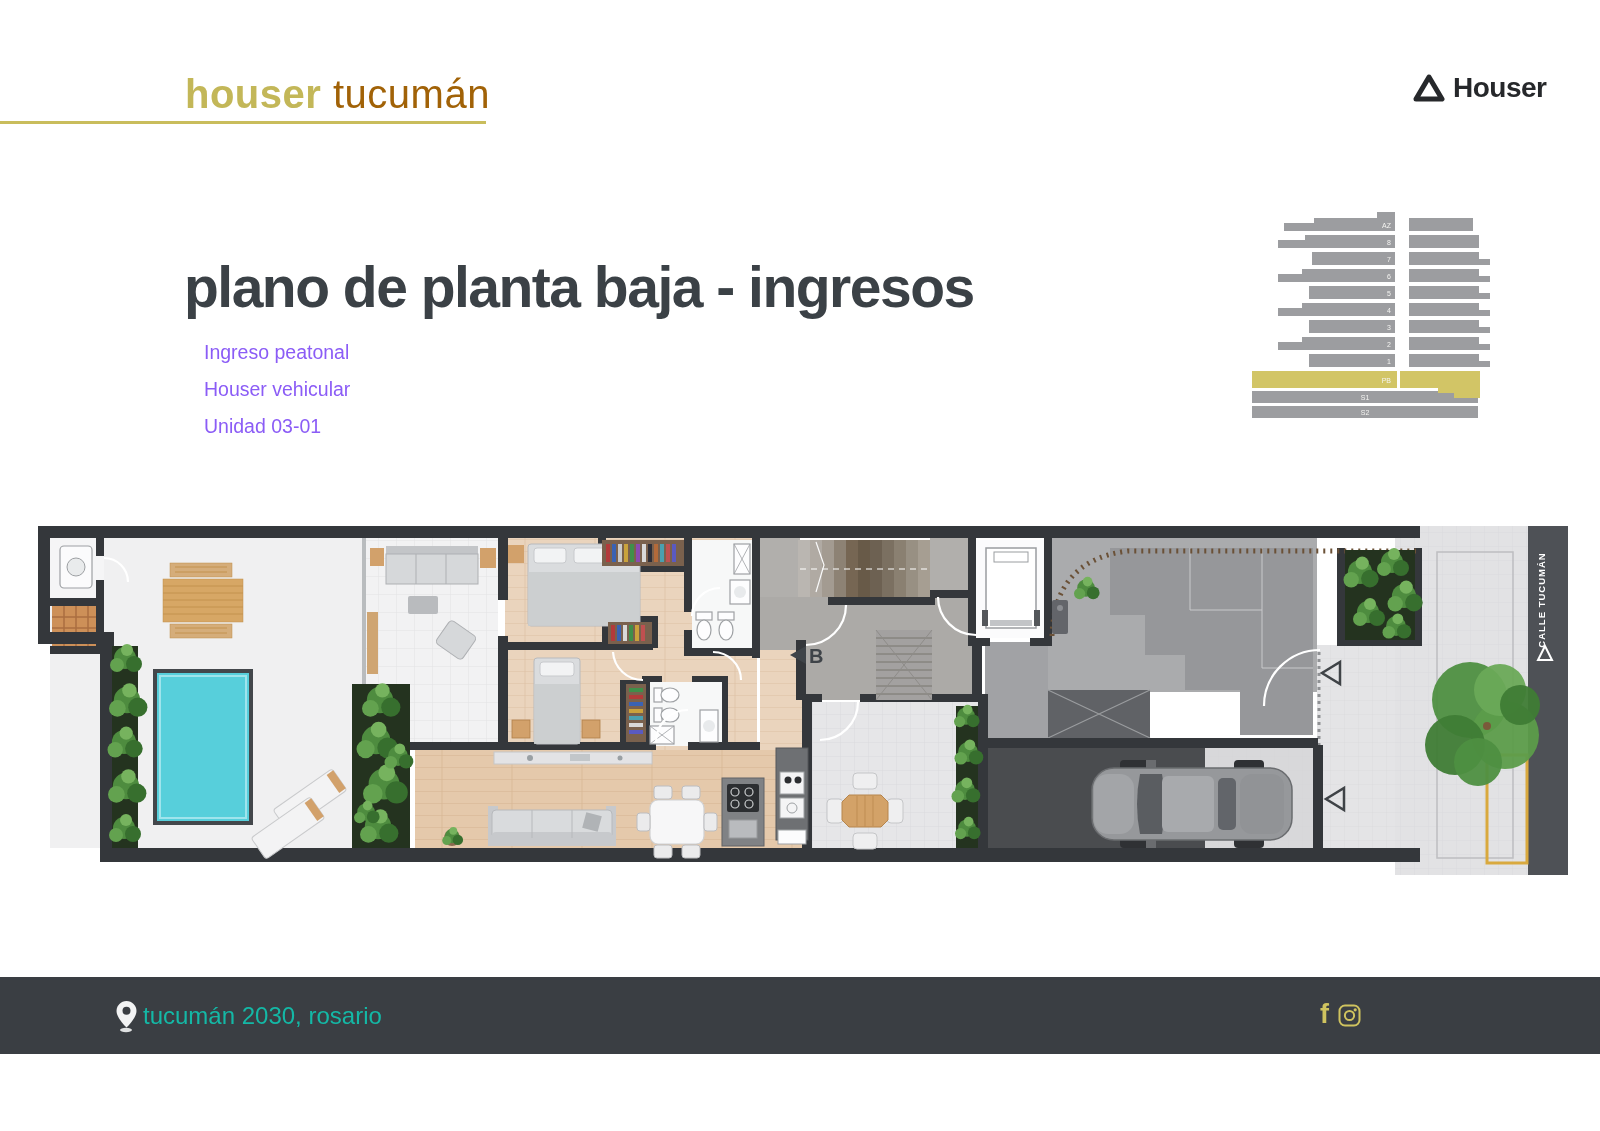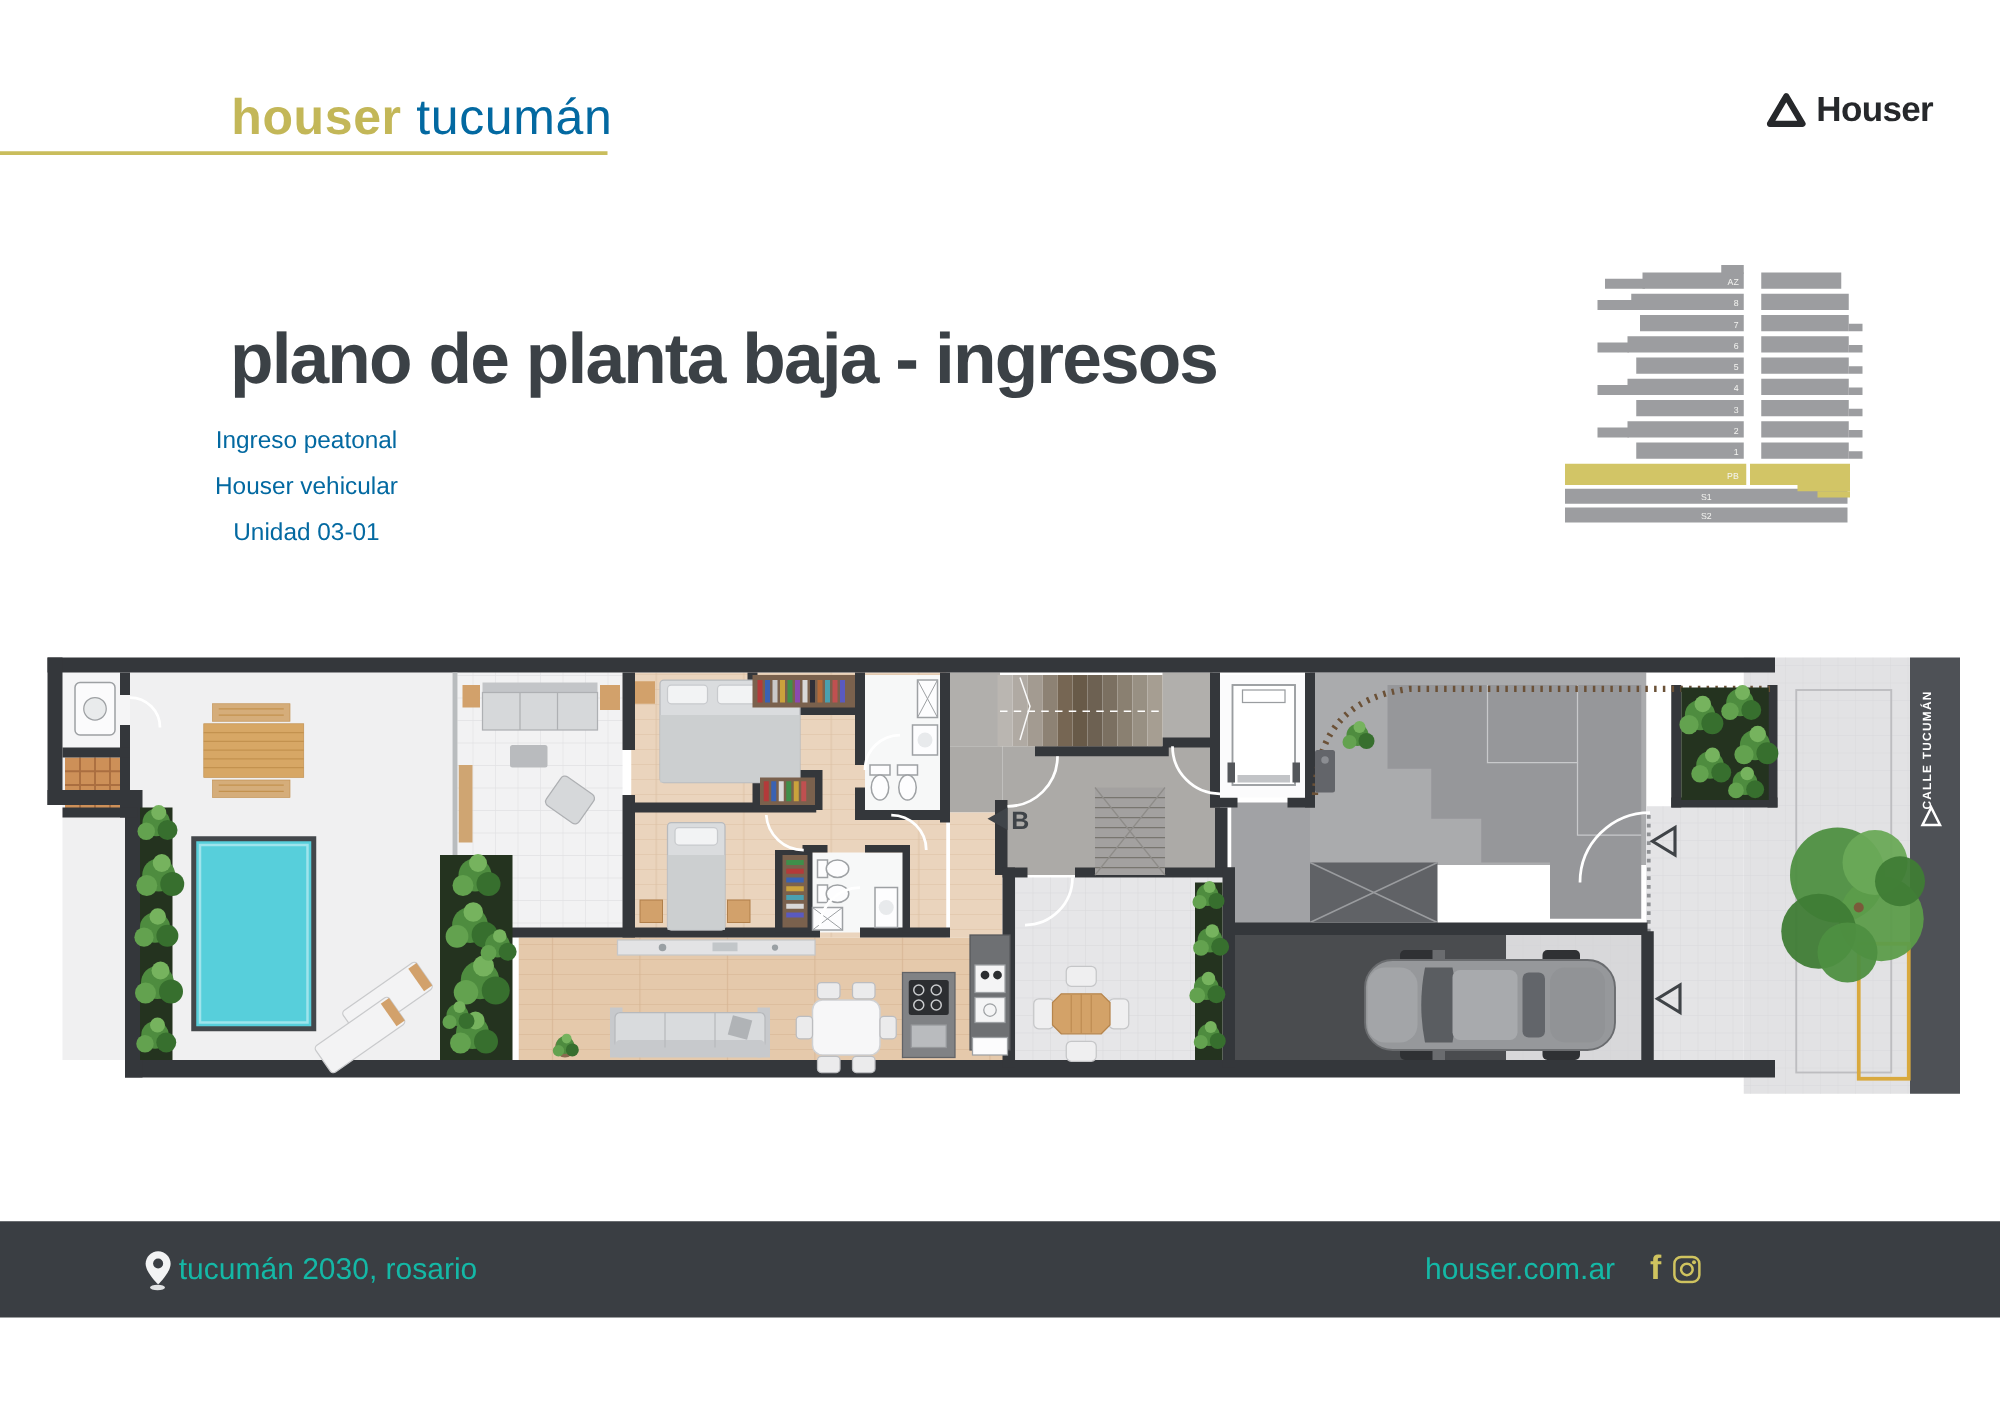--- a/index.html
+++ b/index.html
@@ -1,27 +1,27 @@
 <!DOCTYPE html>
 <html><head>
 <meta charset="utf-8">
 <style>
   html,body{margin:0;padding:0;background:#fff;}
   .page{position:relative;width:1600px;height:1131px;background:#ffffff;overflow:hidden;
         font-family:"Liberation Sans",sans-serif;}
   
   .brand{position:absolute;left:185px;top:72px;font-size:40px;line-height:44px;letter-spacing:.5px;}
   .brand .b{color:#c3b758;font-weight:700;}
-  .brand .l{color:#0369a1;font-weight:300;}
+  .brand .l{color:#a16207;font-weight:300;}
   .brand-underline{position:absolute;left:0;top:121px;width:486px;height:3px;background:#c9bd5c;}
   .logo{position:absolute;left:1413px;top:72px;display:flex;align-items:center;gap:8px;}
   .logo-text{font-size:28px;font-weight:700;color:#26282b;letter-spacing:-.5px;}
   
   .title{position:absolute;left:184px;top:214px;font-size:57px;font-weight:700;color:#3b4146;letter-spacing:-1.5px;margin-top:40px;}
-  .legend{position:absolute;left:172px;top:334px;font-size:19.5px;color:#0369a1;line-height:37px;font-weight:400;text-align:center;}
+  .legend{position:absolute;left:204px;top:334px;font-size:19.5px;color:#8b5cf6;line-height:37px;font-weight:400;}
   
   .elev{position:absolute;left:1252px;top:205px;}
   .plan{position:absolute;left:28px;top:518px;}
   
   .footer{position:absolute;left:0;top:977px;width:1600px;height:77px;background:#3a3e43;}
   .footer .txt{position:absolute;top:0;height:63px;line-height:77px;font-size:24px;color:#14b8a6;font-weight:400;white-space:nowrap;}
   .addr{left:143px;}
   .site{left:1140px;}
   .handle{left:1360px;}
   .pin{position:absolute;left:113px;top:23px;}
@@ -506,21 +506,20 @@
     </g>
   </svg>
 
   <div class="footer">
     <svg class="pin" width="27" height="33" viewBox="0 0 27 33">
       <ellipse cx="13" cy="30" rx="6" ry="2.2" fill="#f2f3f4" opacity=".9"></ellipse>
       <path d="M13.5 1C8 1 3.5 5.5 3.5 11c0 7 10 16.5 10 16.5s10-9.5 10-16.5C23.5 5.5 19 1 13.5 1z" fill="#f2f3f4"></path>
       <circle cx="13.5" cy="10.8" r="4" fill="#3a3e43"></circle>
     </svg>
     <div class="txt addr">tucumán 2030, rosario</div>
-    <div class="txt site">houser.com.ar</div>
     <div class="fb">f</div>
     <svg class="ig" width="23" height="23" viewBox="0 0 23 23">
       <rect x="1.5" y="1.5" width="20" height="20" rx="5.5" fill="none" stroke="#cfc35f" stroke-width="2"></rect>
       <circle cx="11.5" cy="11.5" r="4.6" fill="none" stroke="#cfc35f" stroke-width="2"></circle>
       <circle cx="17.2" cy="5.8" r="1.6" fill="#cfc35f"></circle>
     </svg>
   </div>
 
 </div>
 

